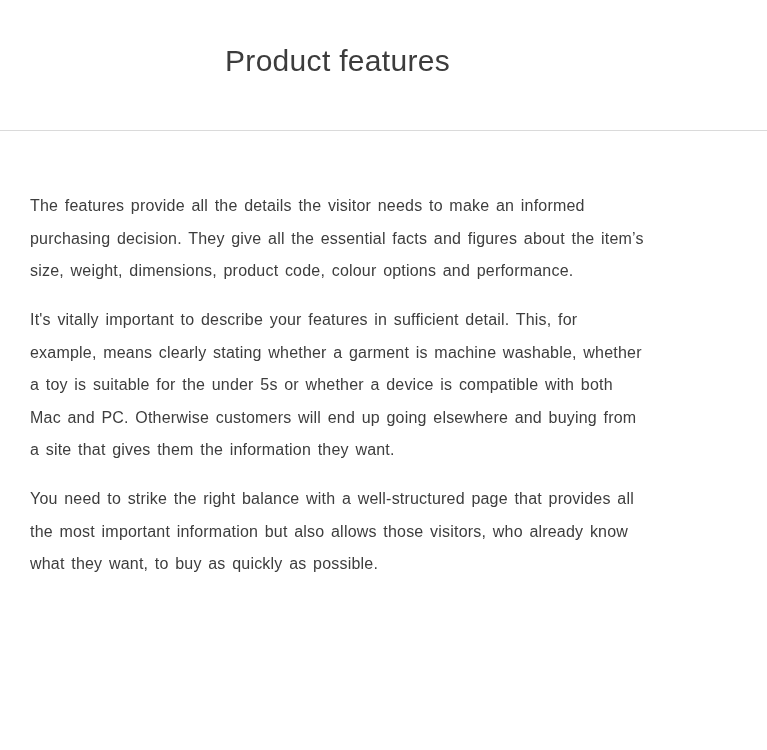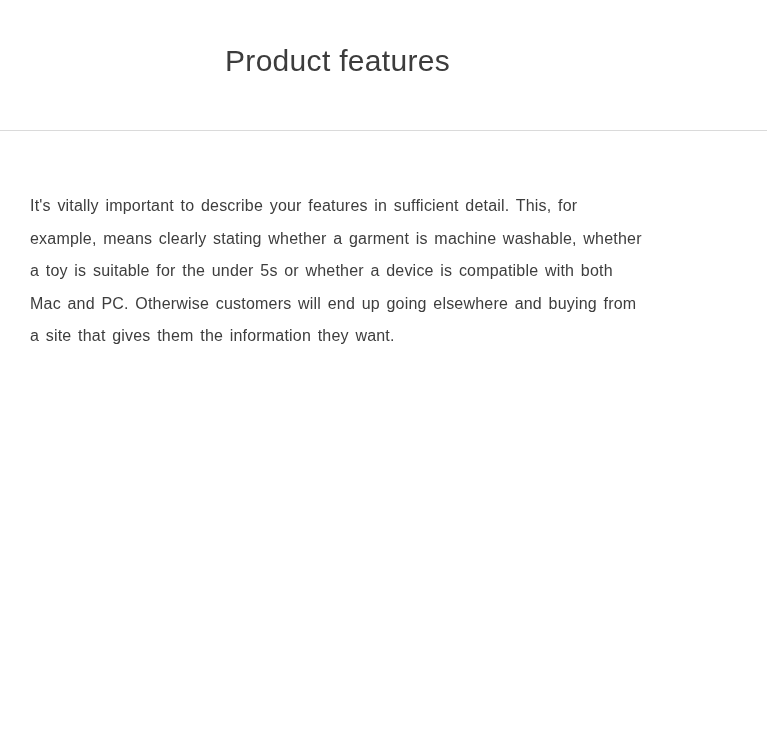--- a/index.html
+++ b/index.html
@@ -62,16 +62,18 @@
 
 <div class="page">
 
   <div class="page-header">
     <h1 class="page-title">Product features</h1>
   </div>
 
   <div class="header-divider"></div>
 
   <div class="content">
+    <p>The features provide all the details the visitor needs to make an informed purchasing decision. They give all the essential facts and figures about the item’s size, weight, dimensions, product code, colour options and performance.</p>
     <p>It's vitally important to describe your features in sufficient detail. This, for example, means clearly stating whether a garment is machine washable, whether a toy is suitable for the under 5s or whether a device is compatible with both Mac and PC. Otherwise customers will end up going elsewhere and buying from a site that gives them the information they want.</p>
+    <p>You need to strike the right balance with a well-structured page that provides all the most important information but also allows those visitors, who already know what they want, to buy as quickly as possible.</p>
   </div>
 
 </div>
 
 </body></html>

